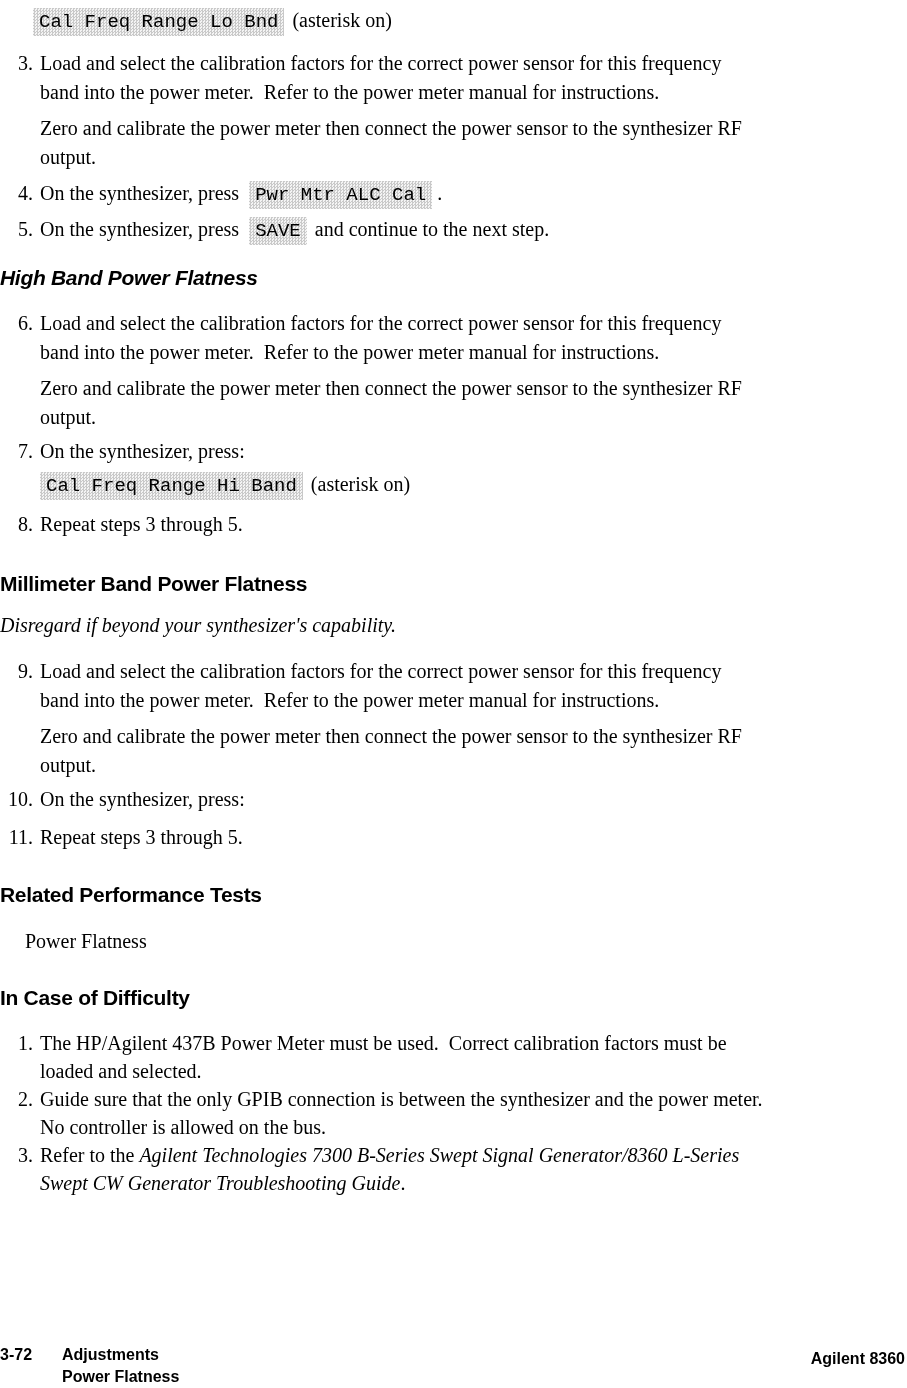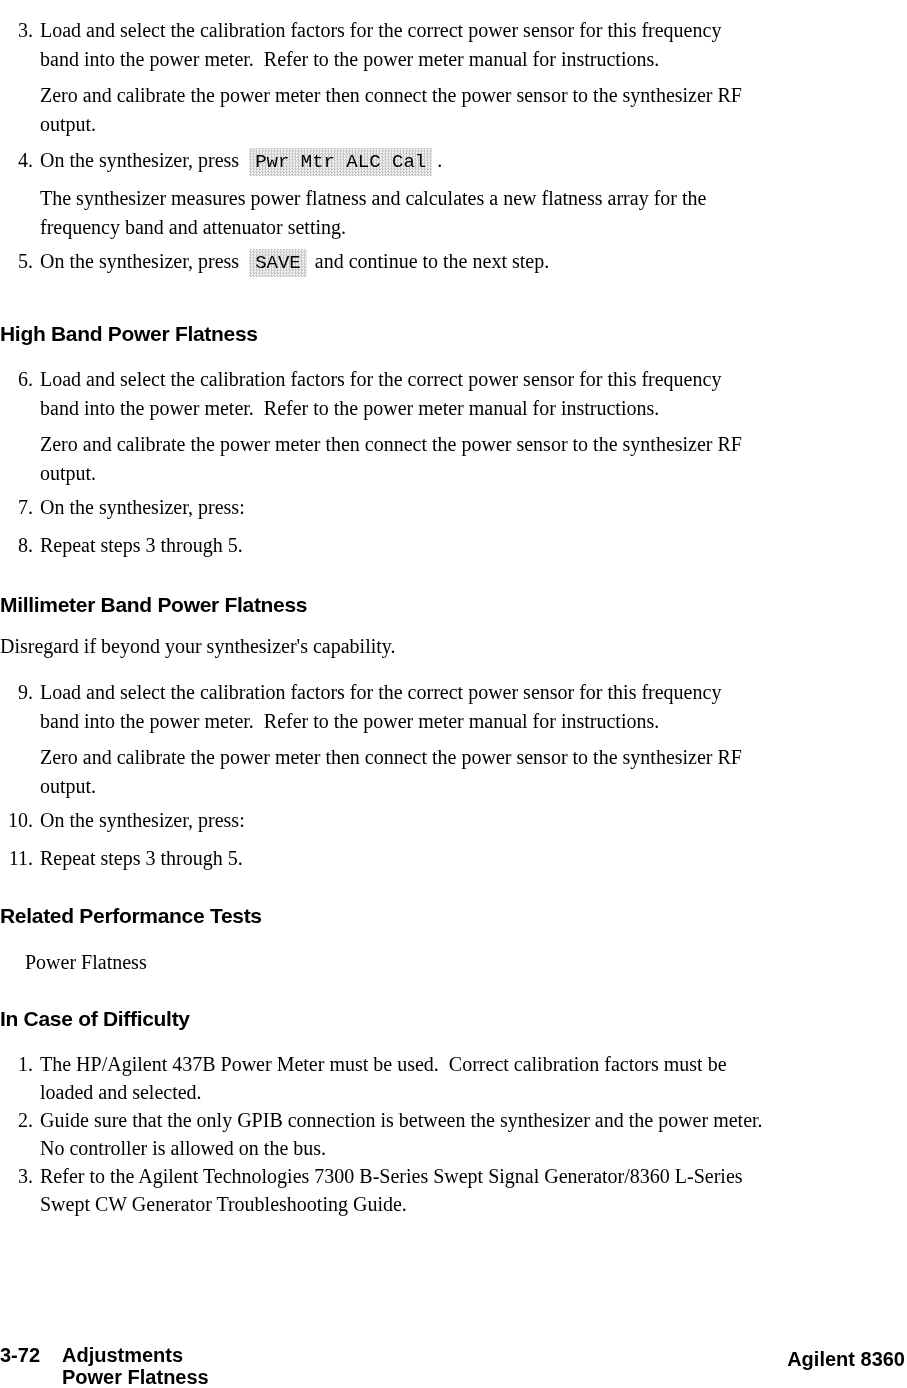--- a/index.html
+++ b/index.html
@@ -59,88 +59,89 @@
 
   
   .h2 {
     font-family: "Liberation Sans", sans-serif;
     font-weight: bold;
     font-size: 21px;
     line-height: 24px;
     letter-spacing: -0.3px;
   }
 
-  .italic { }
+  .italic { font-style: italic; }
 
   
   .mt2  { margin-top: 2px; }
   .mt5  { margin-top: 5px; }
   .mt7  { margin-top: 7px; }
   .mt9  { margin-top: 9px; }
   .mt12 { margin-top: 12px; }
   .mt15 { margin-top: 15px; }
   .mt17 { margin-top: 17px; }
   .mt19 { margin-top: 19px; }
   .mt20 { margin-top: 20px; }
   .mt30 { margin-top: 30px; }
   .mt31 { margin-top: 31px; }
   .mt33 { margin-top: 33px; }
-  .mt36 { margin-top: 44px; }
+  .mt36 { margin-top: 20px; font-style: italic; }
 
   .intro { margin-left: 33px; }
   .sk-line { margin-top: 5px; }
   .sk-row { margin-top: 4px; }
   .related-item { margin-left: 25px; }
 
   
   .dlist .step { margin-top: 0; }
   .dlist { line-height: 28px; }
 
   
   .footer {
     position: absolute;
     left: 0;
     top: 1344px;
     width: 907px;
     font-family: "Liberation Sans", sans-serif;
     font-weight: bold;
-    font-size: 20px;
+    font-size: 16px;
     line-height: 22px;
   }
   .footer-left { display: flex; }
   .f-num { flex: none; width: 62px; }
   .footer-right { position: absolute; right: 2px; top: 4px; }
 </style>
 </head>
 <body>
 
 <div class="page">
   <div class="content">
 
     <div class="intro">
+      <div class="mt2">
+        <span class="softkey sk-gap-r">Cal Freq Range Lo Bnd</span><span>(asterisk on)</span>
+      </div>
     </div>
 
     <div class="step mt12">
       <span class="num">3.</span>
       <div class="stepbody pre">Load and select the calibration factors for the correct power sensor for this frequency
 band into the power meter.  Refer to the power meter manual for instructions.</div>
     </div>
     <div class="para pre mt7">Zero and calibrate the power meter then connect the power sensor to the synthesizer RF
 output.</div>
 
     <div class="step mt7">
       <span class="num">4.</span>
       <div class="stepbody">
         <span>On the synthesizer, press</span>
         <span class="softkey sk-gap-l">Pwr Mtr ALC Cal</span>
         <span>.</span>
       </div>
     </div>
-    <div class="para pre mt7">The synthesizer measures power flatness and calculates a new flatness array for the
-frequency band and attenuator setting.</div>
 
     <div class="step mt5">
       <span class="num">5.</span>
       <div class="stepbody">
         <span>On the synthesizer, press</span>
         <span class="softkey sk-gap-l sk-gap-r">SAVE</span><span>and continue to the next step.</span>
       </div>
     </div>
 
     <div class="h2 mt36">High Band Power Flatness</div>
@@ -150,20 +151,23 @@
       <div class="stepbody pre">Load and select the calibration factors for the correct power sensor for this frequency
 band into the power meter.  Refer to the power meter manual for instructions.</div>
     </div>
     <div class="para pre mt7">Zero and calibrate the power meter then connect the power sensor to the synthesizer RF
 output.</div>
 
     <div class="step mt5">
       <span class="num">7.</span>
       <div class="stepbody">
         <div>On the synthesizer, press:</div>
+        <div class="sk-row">
+          <span class="softkey sk-gap-r">Cal Freq Range Hi Band</span><span>(asterisk on)</span>
+        </div>
       </div>
     </div>
     <div class="step mt9">
       <span class="num">8.</span>
       <div class="stepbody">Repeat steps 3 through 5.</div>
     </div>
 
     <div class="h2 mt33">Millimeter Band Power Flatness</div>
     <div class="italic mt15">Disregard if beyond your synthesizer's capability.</div>
 

